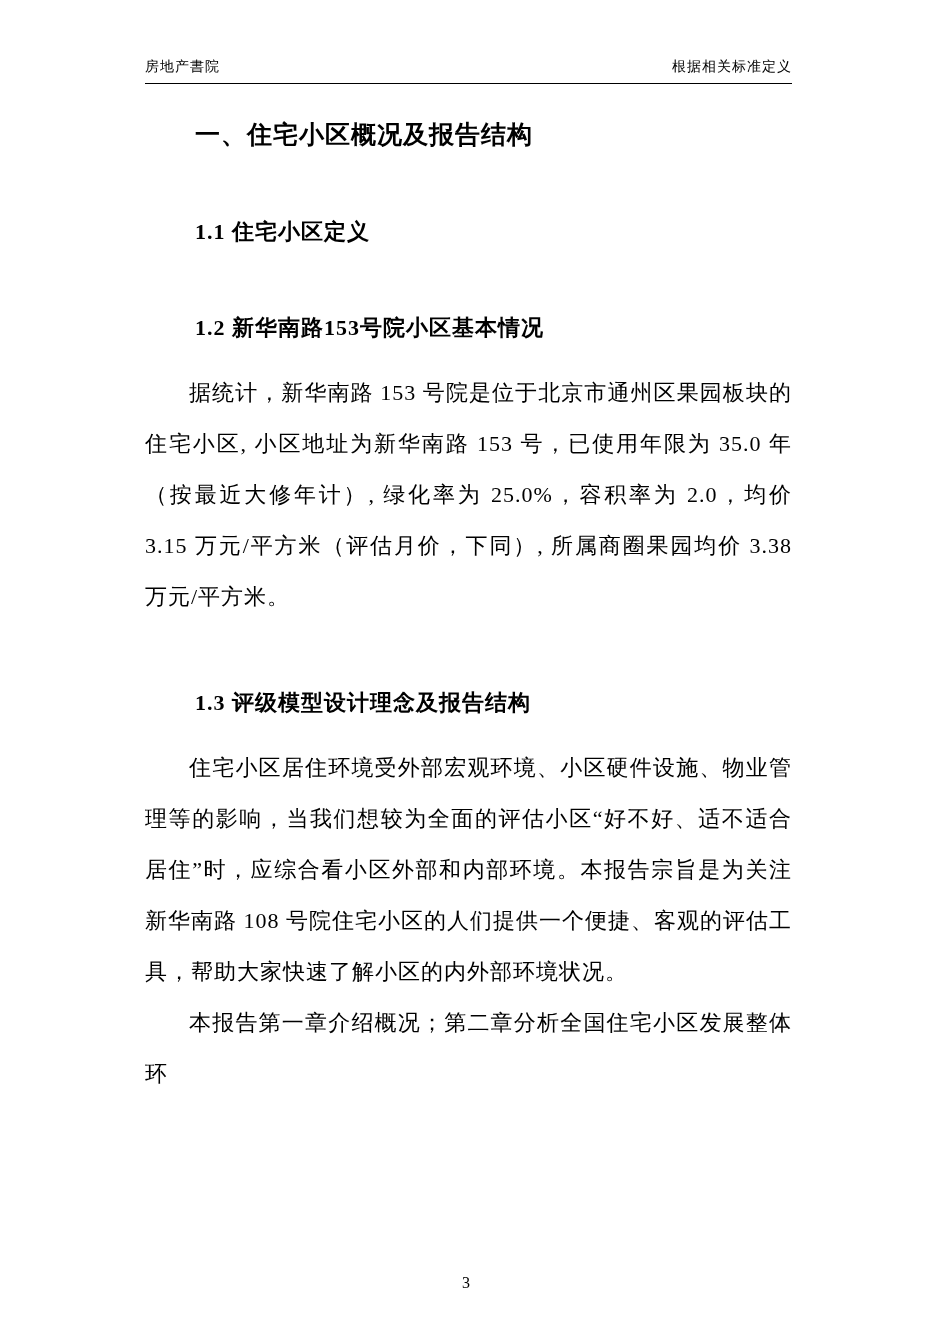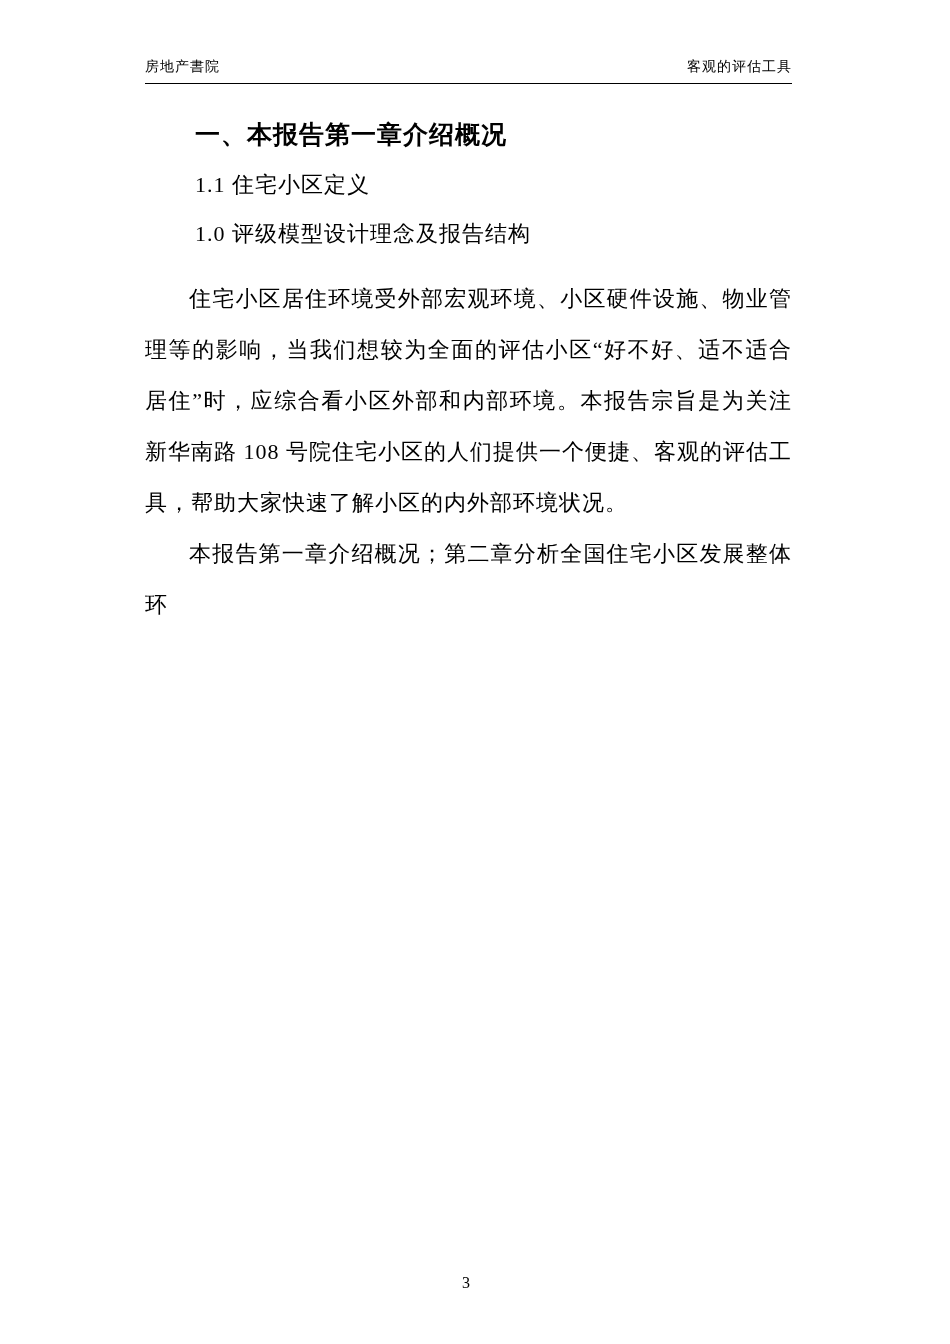--- a/index.html
+++ b/index.html
@@ -27,23 +27,23 @@
     padding-bottom: 7px;
     border-bottom: 1px solid #000000;
   }
   .chapter-title {
     margin: 34px 0 0 50px;
     font-size: 25px;
     font-weight: bold;
     letter-spacing: 1px;
   }
   .section-heading {
-    margin: 19px 0 0 50px;
+    margin: 66px 0 0 50px;
     font-size: 22px;
-    font-weight: normal;
+    font-weight: bold;
     letter-spacing: 1px;
   }
   .body-paragraph {
     margin: 24px 0 0 0;
     font-size: 22px;
     line-height: 51px;
     text-align: justify;
     text-justify: inter-character;
     text-indent: 2em;
     letter-spacing: 1px;
@@ -60,34 +60,38 @@
     font-size: 16px;
   }
 </style>
 </head>
 <body>
 
 <div class="page">
 
   <header class="page-header">
     <span>房地产書院</span>
-    <span>客观的评估工具</span>
+    <span>根据相关标准定义</span>
   </header>
 
   <main>
 
-    <h1 class="chapter-title">一、本报告第一章介绍概况</h1>
+    <h1 class="chapter-title">一、住宅小区概况及报告结构</h1>
 
     <section>
       <h2 class="section-heading">1.1 住宅小区定义</h2>
     </section>
 
+    <section>
+      <h2 class="section-heading">1.2 新华南路153号院小区基本情况</h2>
+      <p class="body-paragraph">据统计，新华南路 153 号院是位于北京市通州区果园板块的住宅小区, 小区地址为新华南路 153 号，已使用年限为 35.0 年（按最近大修年计）, 绿化率为 25.0%，容积率为 2.0，均价 3.15 万元/平方米（评估月价，下同）, 所属商圈果园均价 3.38 万元/平方米。</p>
+    </section>
 
     <section>
-      <h2 class="section-heading">1.0 评级模型设计理念及报告结构</h2>
+      <h2 class="section-heading">1.3 评级模型设计理念及报告结构</h2>
       <p class="body-paragraph">住宅小区居住环境受外部宏观环境、小区硬件设施、物业管理等的影响，当我们想较为全面的评估小区“好不好、适不适合居住”时，应综合看小区外部和内部环境。本报告宗旨是为关注新华南路 108 号院住宅小区的人们提供一个便捷、客观的评估工具，帮助大家快速了解小区的内外部环境状况。</p>
       <p class="body-paragraph tight">本报告第一章介绍概况；第二章分析全国住宅小区发展整体环</p>
     </section>
 
   </main>
 
   <footer class="page-footer">
     <span>3</span>
   </footer>
 

